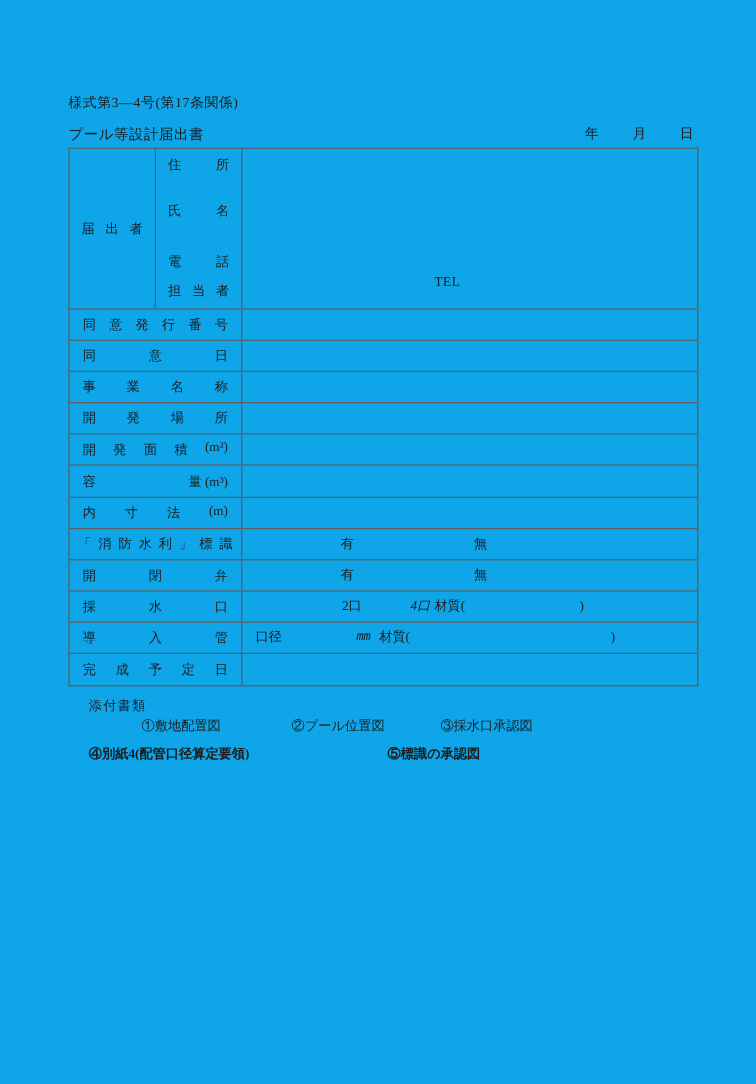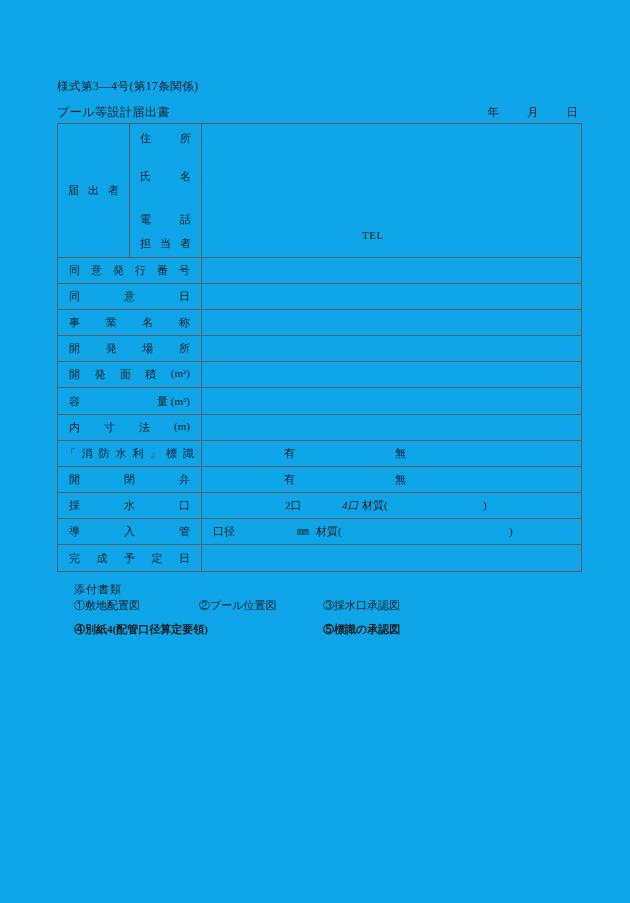--- a/index.html
+++ b/index.html
@@ -65,34 +65,34 @@
   .fvalue { flex:1; position:relative; }
   .fvalue span { position:absolute; top:50%; transform:translateY(-50%); white-space:nowrap; }
 
   .pos-yes   { left:82px; }
   .pos-no    { left:193px; }
   .pos-two   { left:83px;text-align:center; }
   .pos-four  { left:140px;font-style:italic; }
   .pos-mat1  { left:160px; }
   .pos-cls1  { left:281px; }
   .pos-diam  { left:11px; }
-  .pos-mm    { left:95px; font-family:"DejaVu Sans Mono","Liberation Mono",monospace; font-size:10px; }
+  .pos-mm    { left:95px; font-family:"DejaVu Sans Mono","Liberation Mono",monospace; font-size:10px;font-style:italic; }
   .pos-mat2  { left:114px; }
   .pos-cls2  { left:307px; }
 
   
   .attachments {
     position:absolute; left:74px; top:581px; width:525px;
     font-size:11px; display:flex; line-height:16px;flex-direction:column;
   }
   .att-label { width:66px; letter-spacing:1px; }
   .att-cols { flex:1; }
   .att-row { display:flex; }
   .att-row + .att-row { margin-top:8px;font-weight:bold; }
-  .att-c1 { width:125px; }
+  .att-c1 { width:125px;margin-left:44px; }
   .att-c2 { width:124px; }
   .att-c12 { width:249px; }
 </style>
 </head>
 <body>
 
 <div class="page">
 
   <div class="form-number">様式第3—4号(第17条関係)</div>
 

